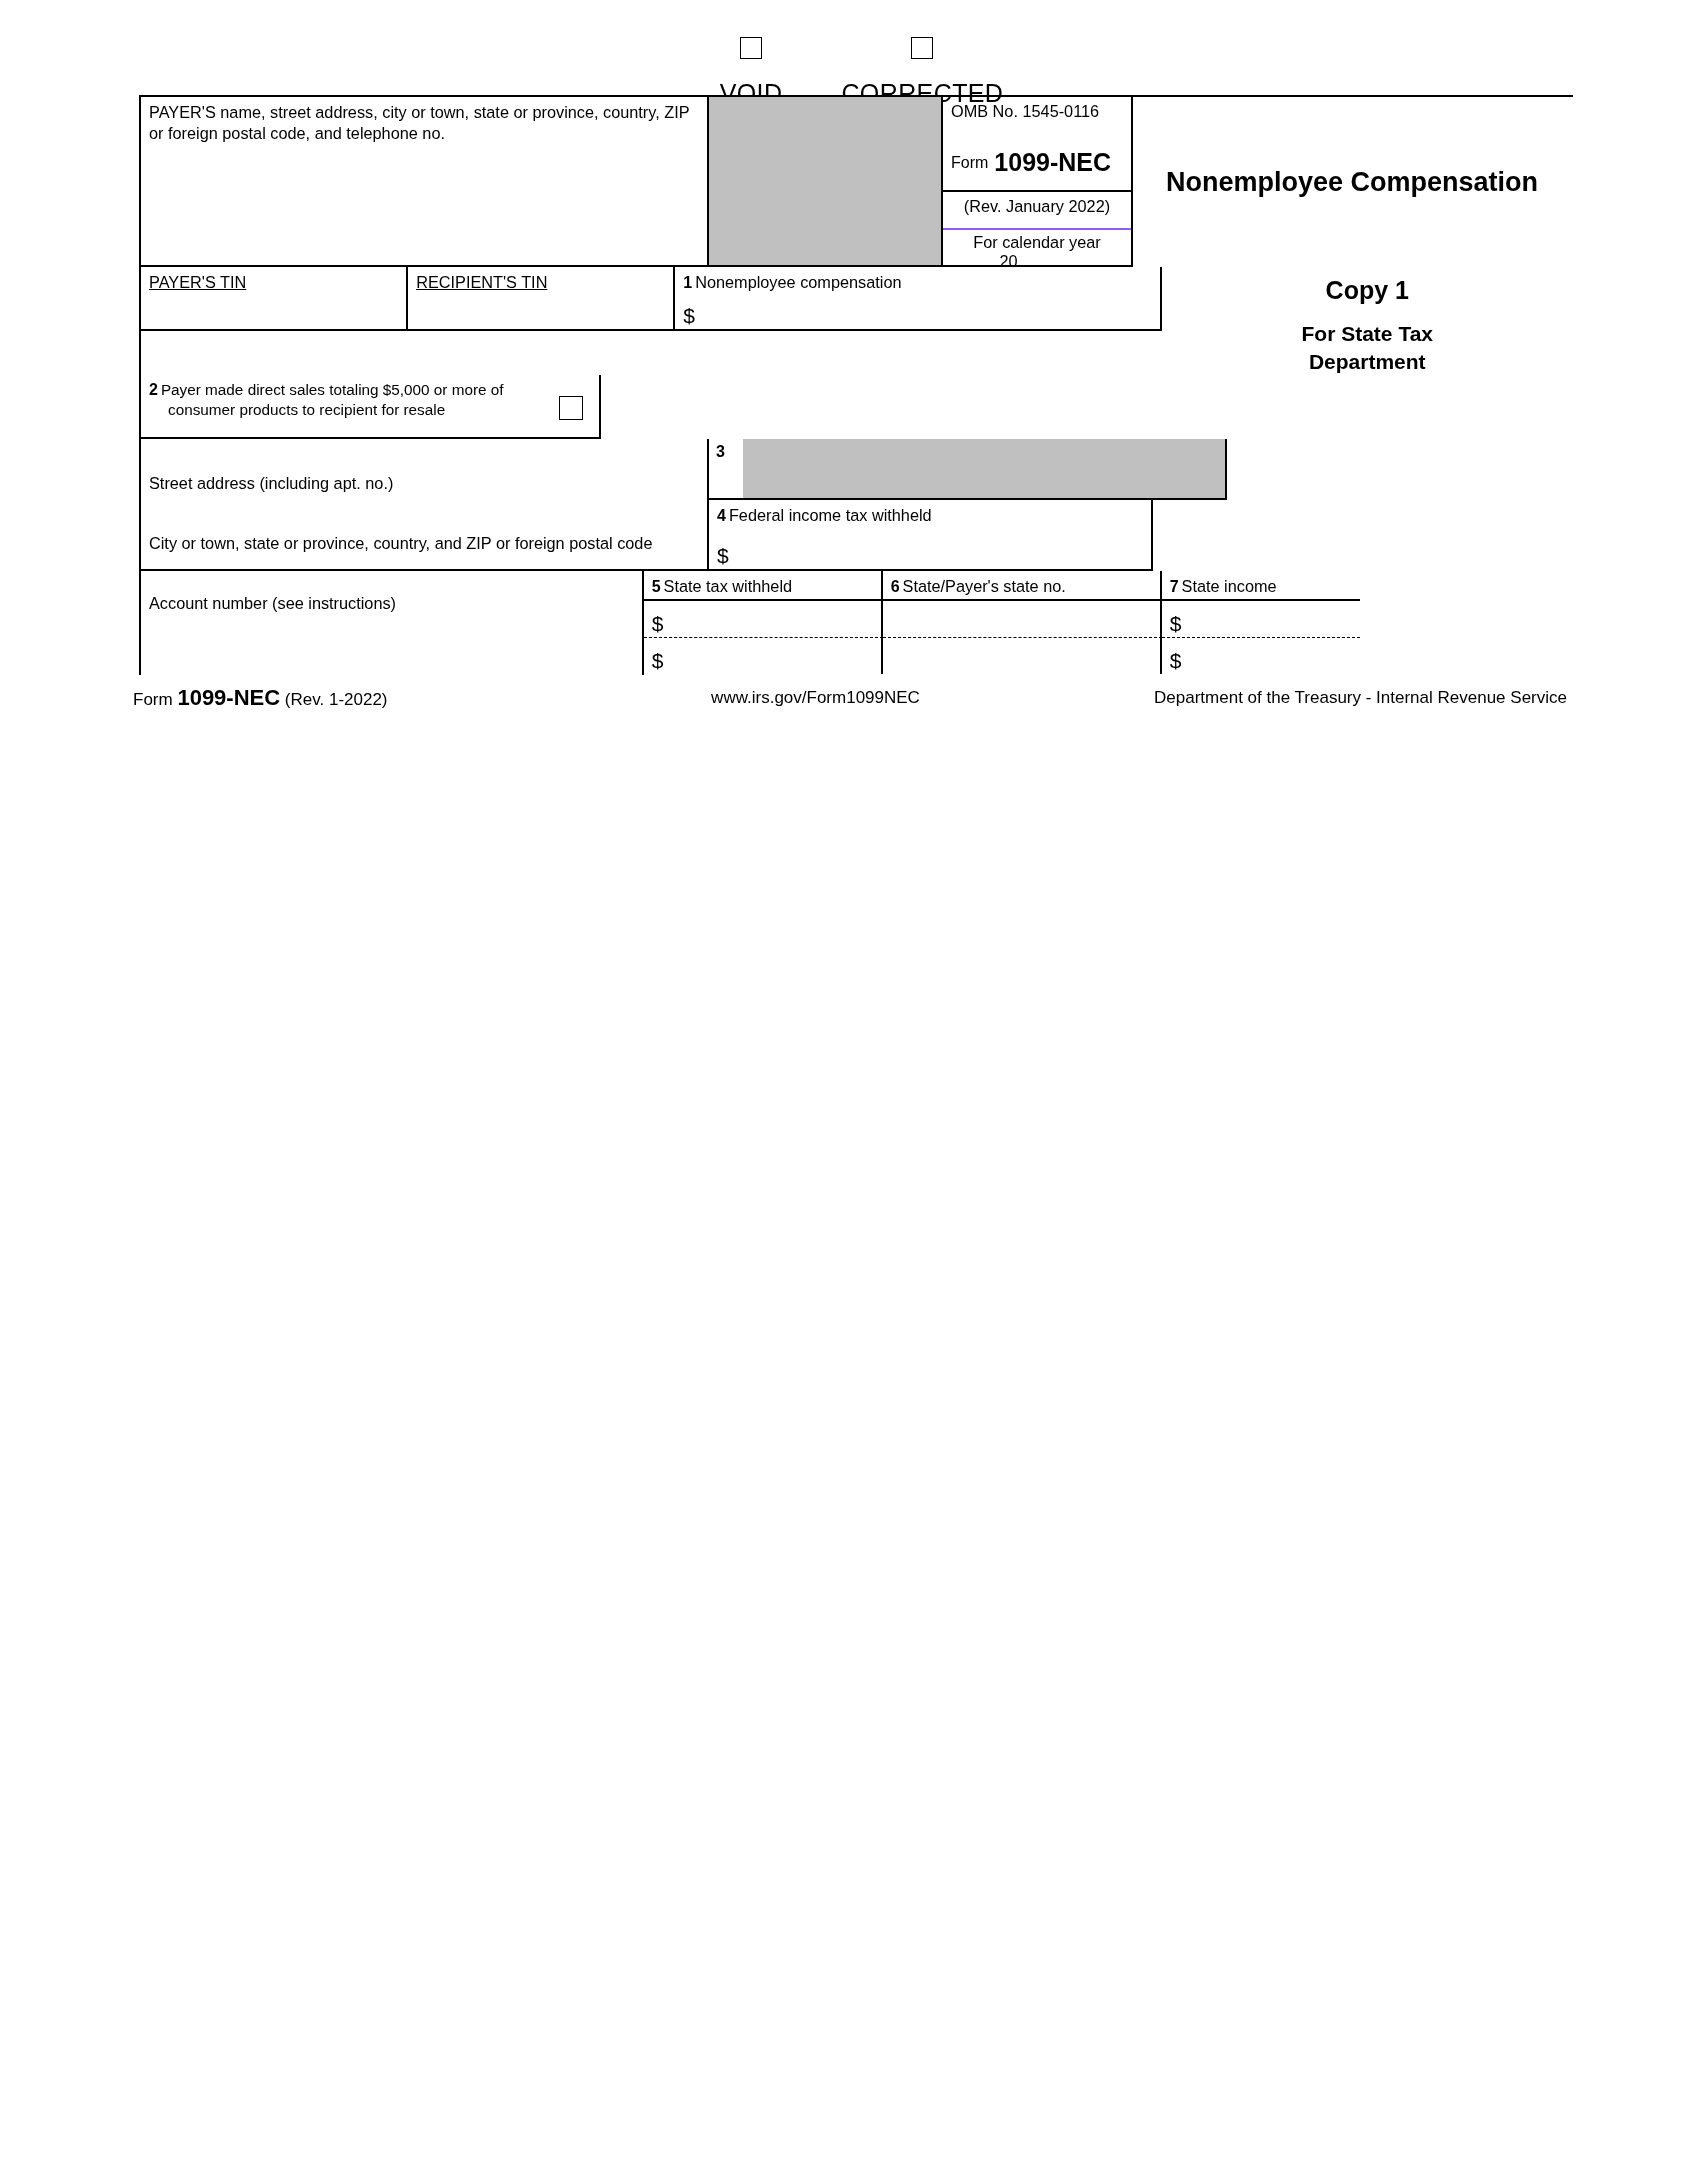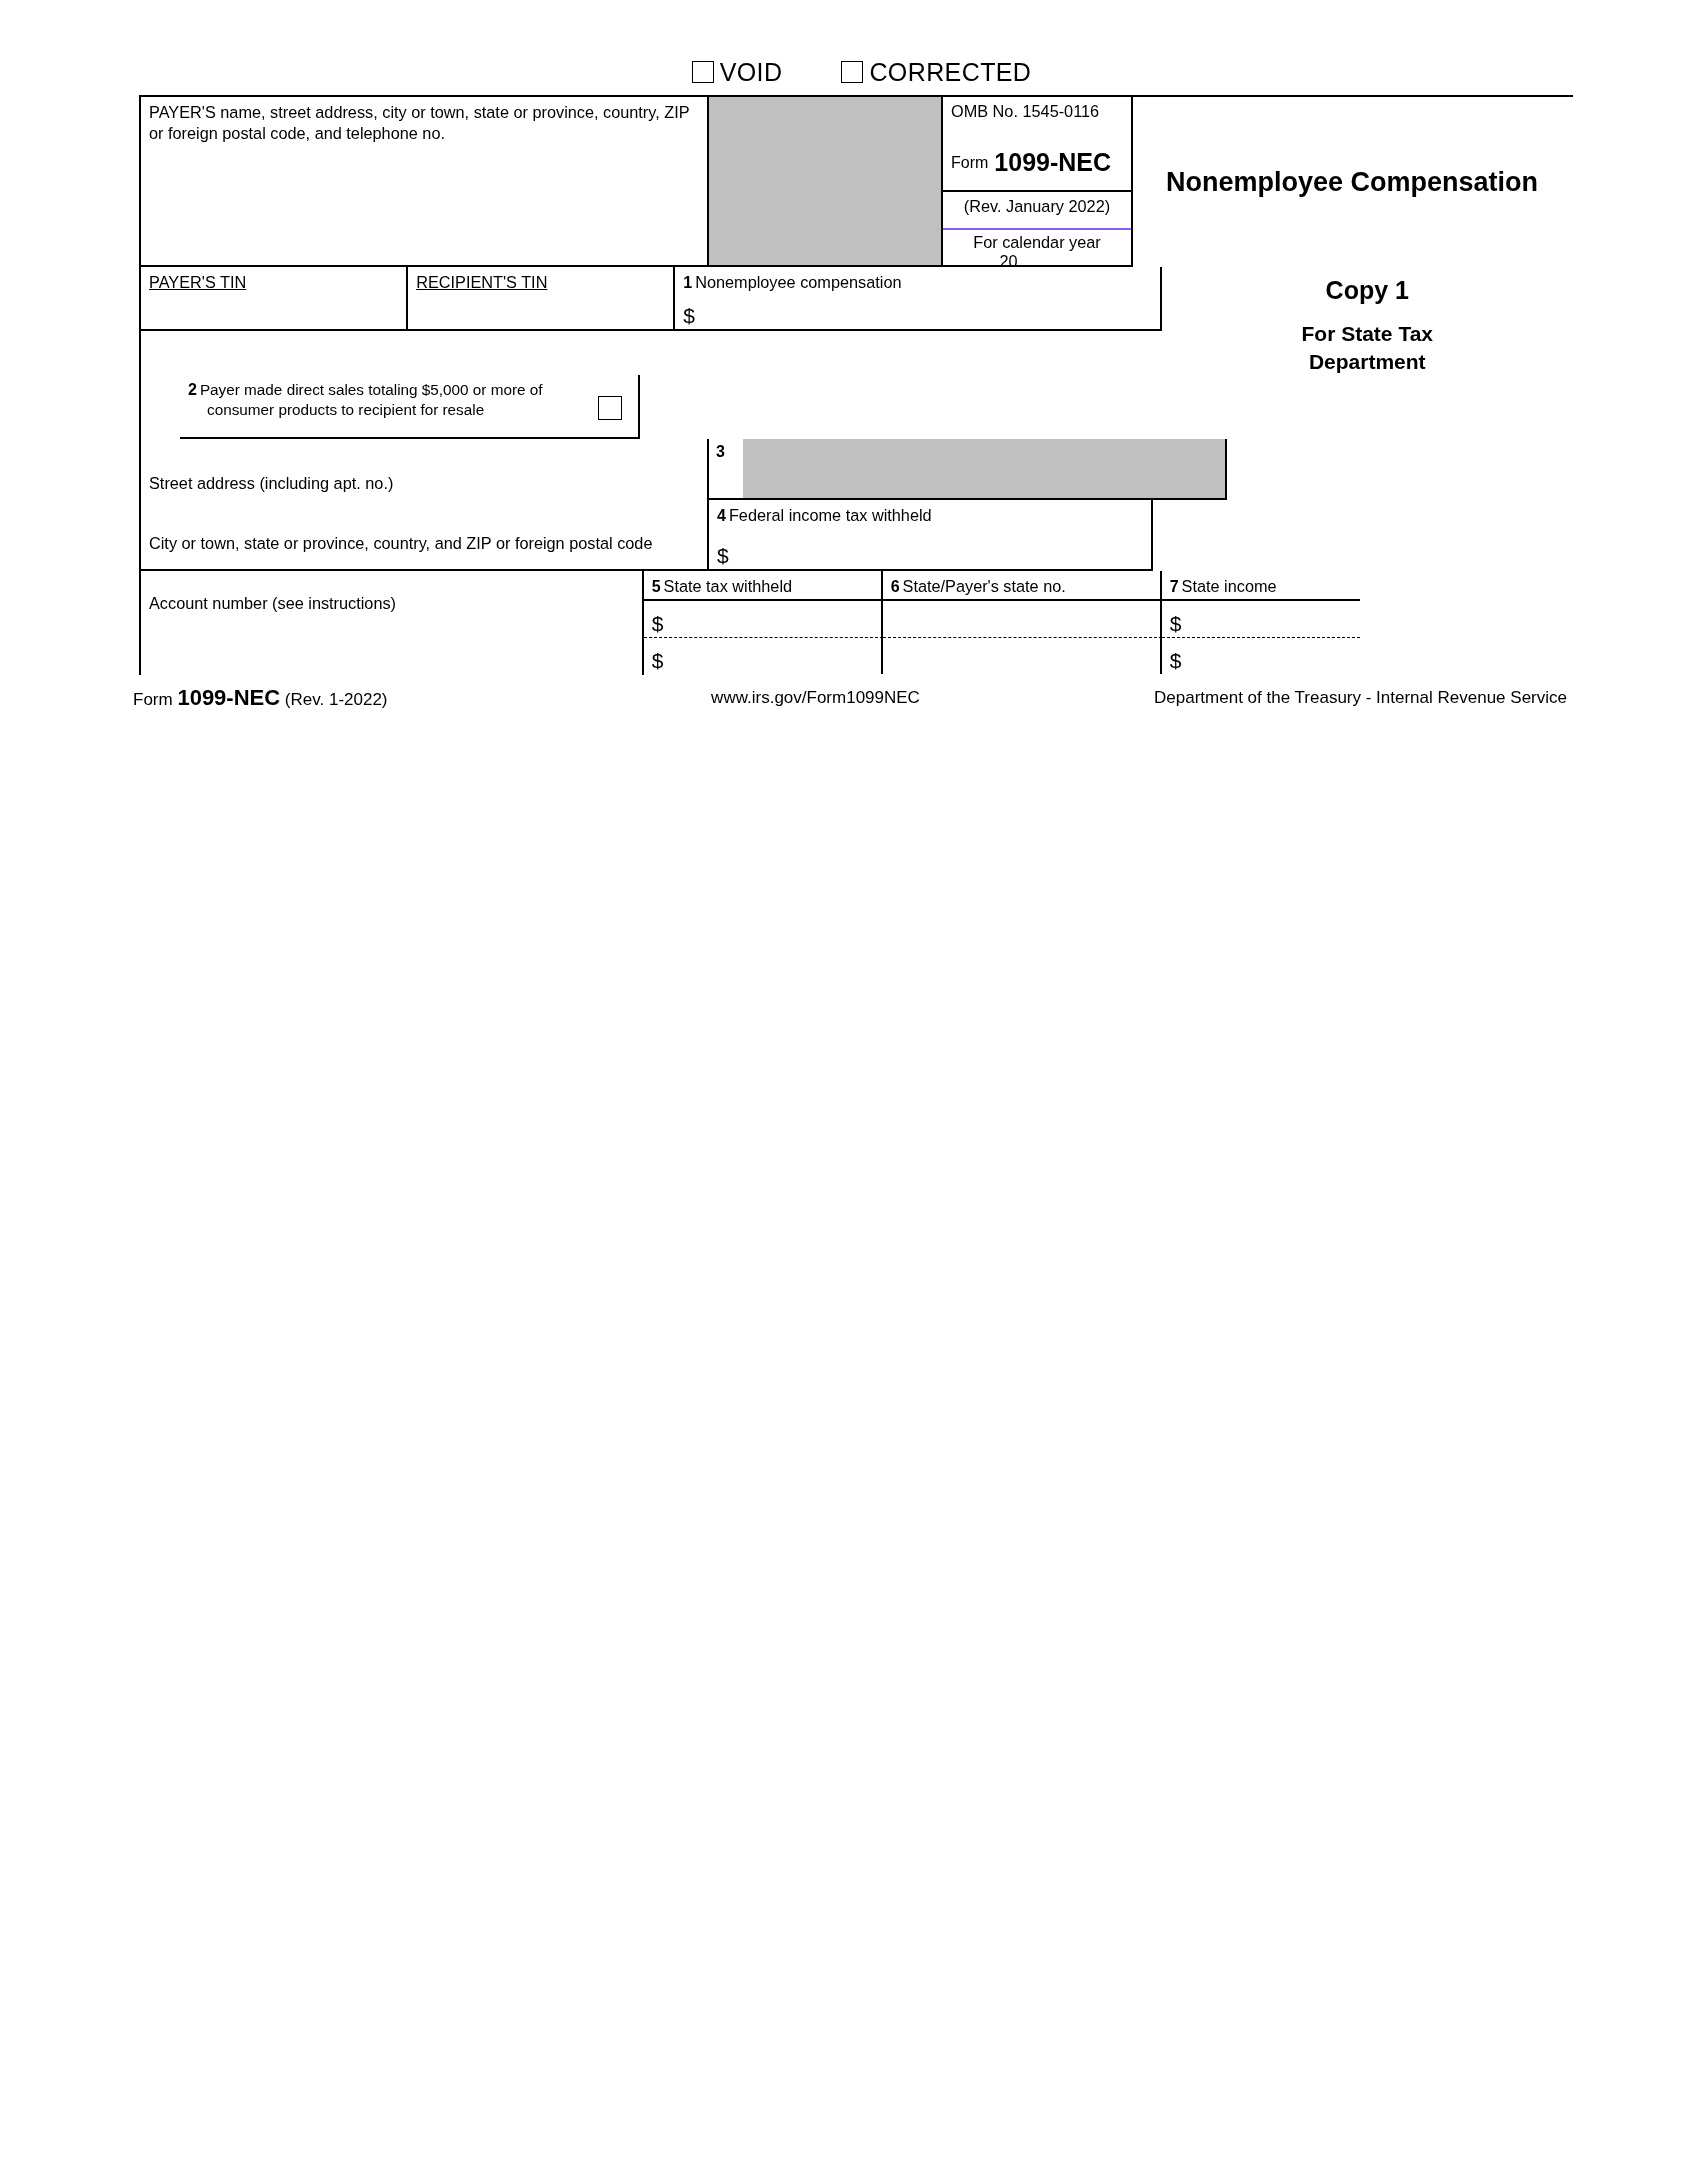--- a/index.html
+++ b/index.html
@@ -29,21 +29,22 @@
     width: 1445px;
     height: 36px;
     display: flex;
     align-items: center;
     justify-content: center;
     gap: 59px;
   }
   .cb-group {
     display: flex;
     align-items: center;
-    gap: 6px;
+    gap: 20px;
+    flex-direction: column;
   }
   .cb {
     width: 22px;
     height: 22px;
     border: 1.6px solid #000;
     background: #fff;
     box-sizing: border-box;
   }
   .cb-label {
     font-size: 25px;
@@ -133,21 +134,21 @@
     text-align: center;
     padding: 8px 10px 0 10px;
   }
   .copy-1 { font-weight: bold; font-size: 25px; line-height: 1.25; margin-bottom: 14px; }
   .copy-sub { font-weight: bold; font-size: 21px; line-height: 1.3; }
 
   .tin-cell { width: 284px; height: 64px; text-decoration: underline; }
   .box1-cell { width: 518px; height: 64px; }
 
   .recip-name { width: 568px; height: 64px; }
-  .box2-cell { width: 460px; height: 64px; margin-left: 39px; }
+  .box2-cell { width: 460px; height: 64px; }
   .box2-check {
     position: absolute;
     right: 16px;
     top: 21px;
     width: 24px;
     height: 24px;
     border: 1.6px solid #000;
     box-sizing: border-box;
   }
 

